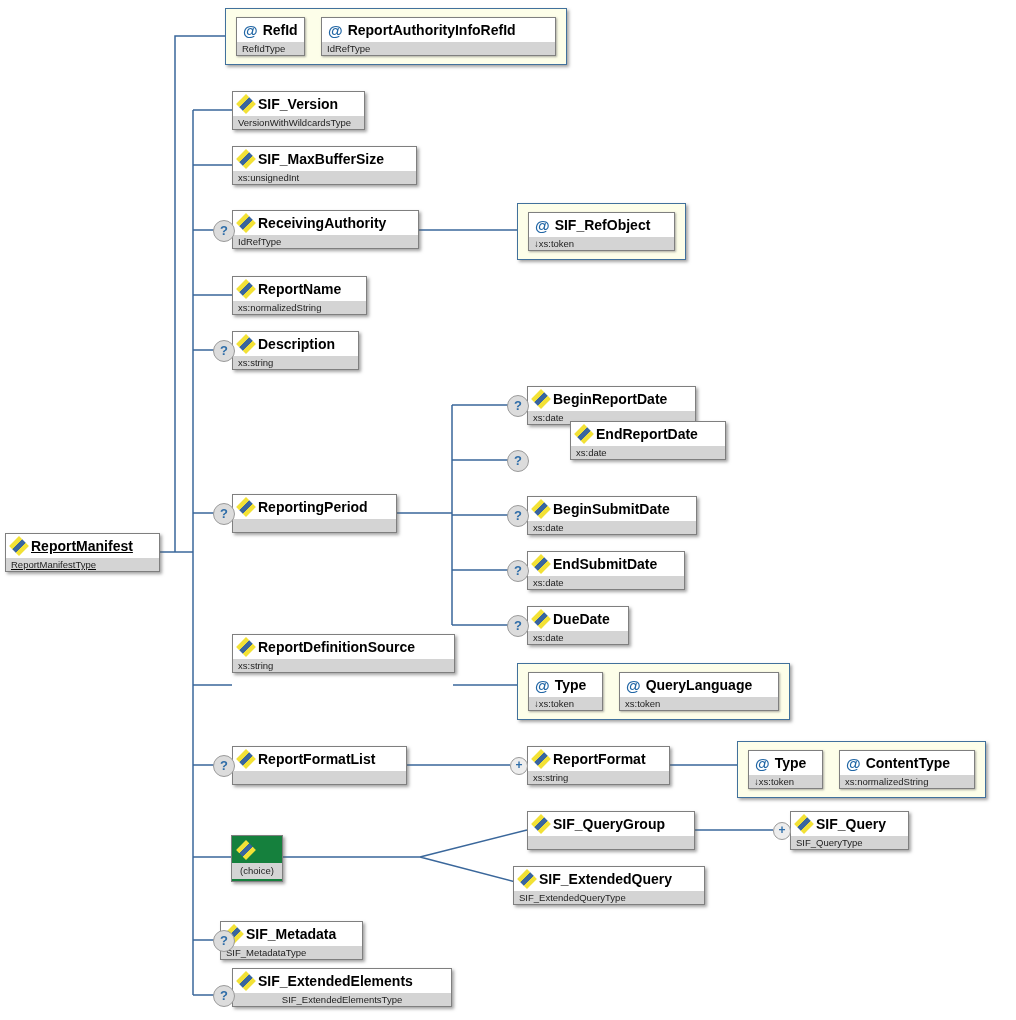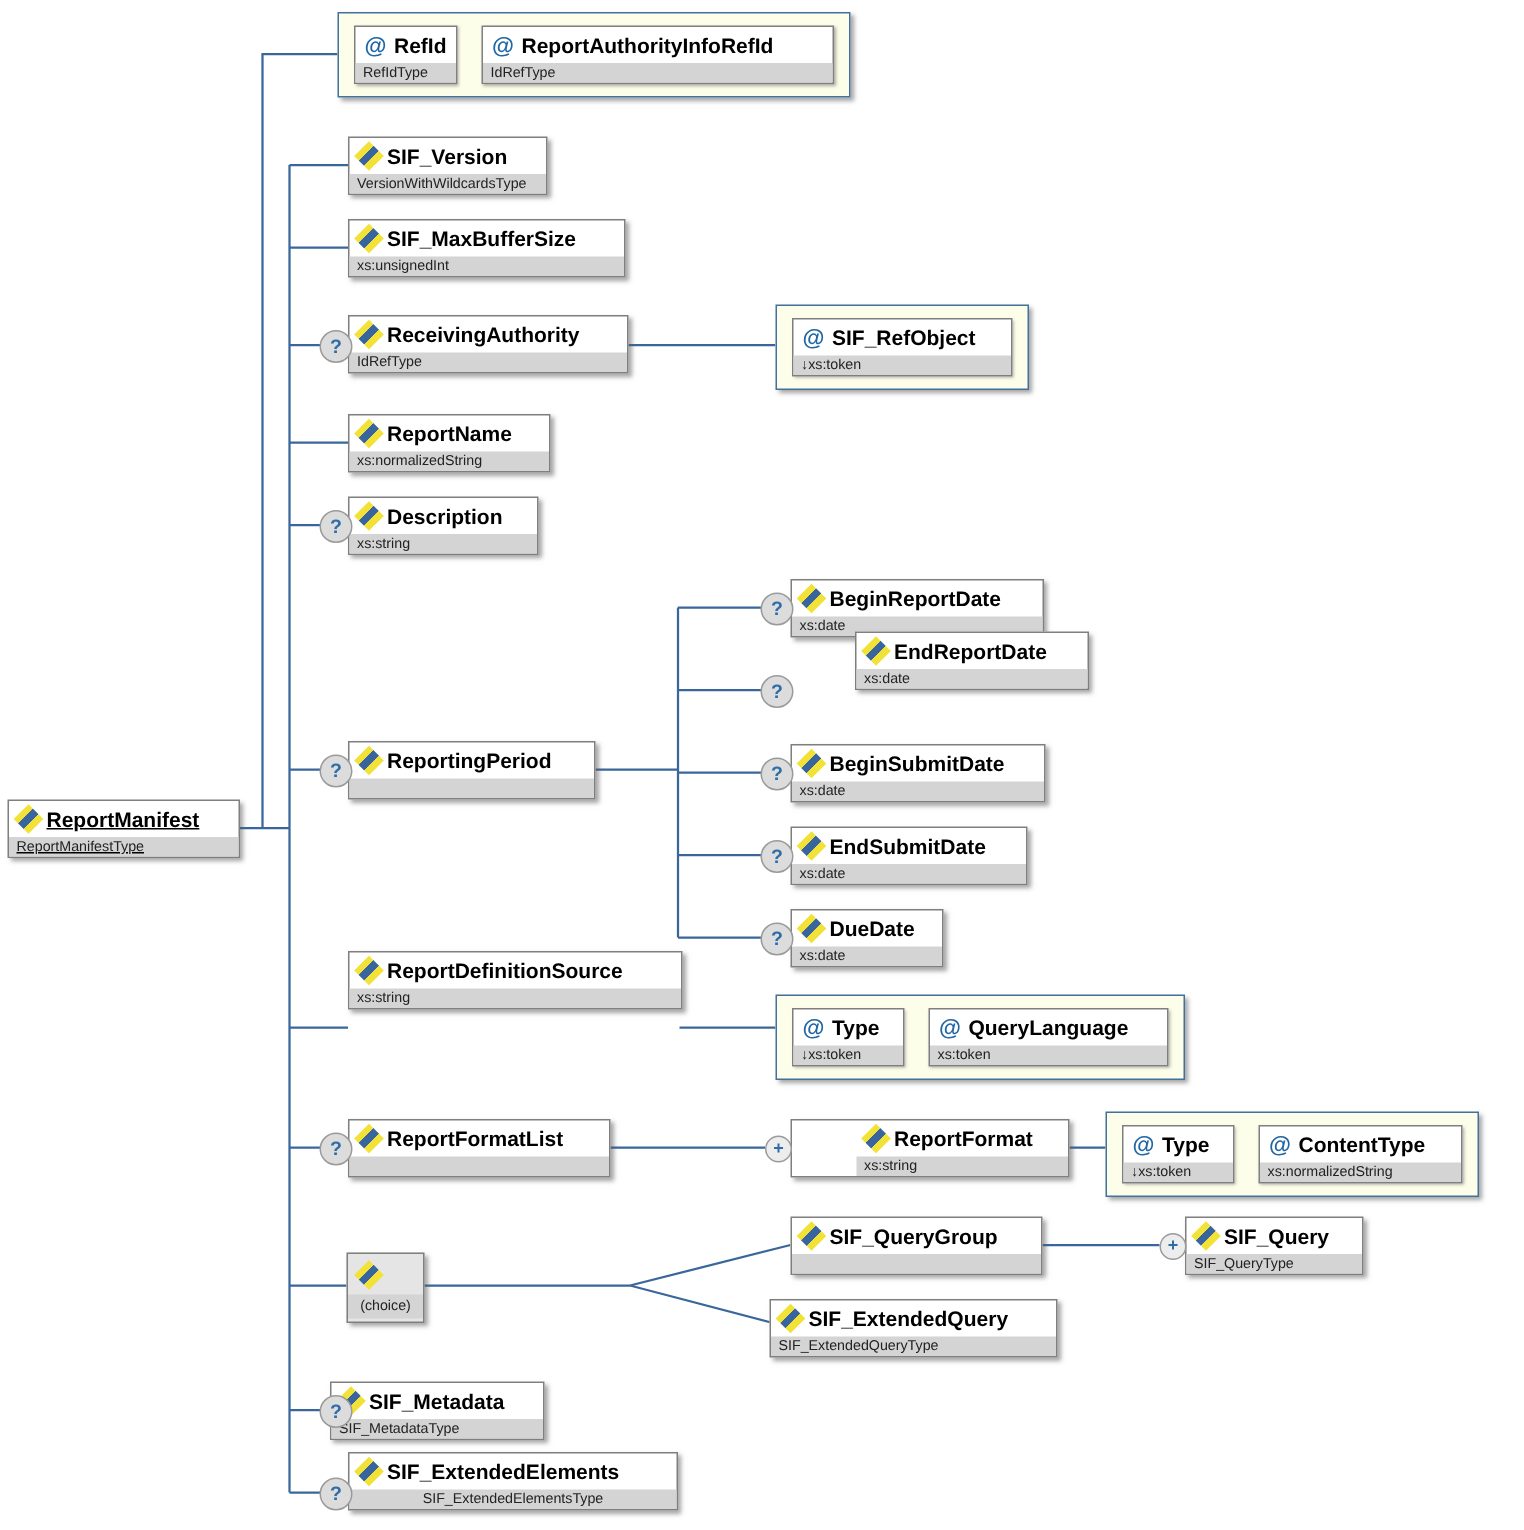--- a/index.html
+++ b/index.html
@@ -9,21 +9,21 @@
   .node{position:absolute;background:#fff;border:1px solid #7f7f7f;box-shadow:2px 2px 3px rgba(90,90,90,.55);z-index:2;}
   .node .title{display:flex;align-items:center;gap:5px;height:24px;padding:0 6px;font-weight:bold;font-size:14px;color:#000;white-space:nowrap;}
   .node .band{height:13px;line-height:13px;background:#d4d4d4;font-size:9.5px;color:#222;padding:0 5px;white-space:nowrap;}
   .eicon{display:inline-block;width:14px;height:14px;flex:0 0 14px;transform:rotate(-45deg);background:linear-gradient(#f2e136 0 31%,#39659e 31% 66%,#f2e136 66% 100%);}
   .at{color:#2166a5;font-weight:bold;font-size:15px;line-height:15px;}
   .acontainer{position:absolute;display:inline-flex;gap:16px;align-items:flex-start;padding:8px 10px;background:#fdfee9;border:1px solid #41719c;box-shadow:2px 2px 3px rgba(90,90,90,.55);z-index:1;}
   .acontainer .node{position:static;box-shadow:1px 1px 2px rgba(90,90,90,.5);}
   .qmark,.plus{position:absolute;border-radius:50%;background:#dcdcdc;border:1px solid #9a9a9a;color:#2e6da8;font-weight:bold;text-align:center;z-index:3;}
   .qmark{width:20px;height:20px;line-height:20px;font-size:13px;}
   .plus{width:16px;height:16px;line-height:15px;font-size:12px;background:#ededed;}
-  .choice{position:absolute;background:#e5e5e5;border:1px solid #7f7f7f;box-shadow:2px 2px 3px rgba(90,90,90,.55);z-index:2;}
+  .choice{position:absolute;background:#15803d;border:1px solid #7f7f7f;box-shadow:2px 2px 3px rgba(90,90,90,.55);z-index:2;}
   .choice .ctop{height:27px;display:flex;align-items:center;padding-left:7px;}
   .choice .band{height:16px;line-height:16px;background:#d4d4d4;font-size:9.5px;color:#222;text-align:center;white-space:nowrap;}
 </style>
 </head>
 <body>
 
 <div id="canvas">
 
   <svg id="wires" width="1016" height="1020">
     <g stroke="#3a679b" stroke-width="1.5" fill="none">
@@ -199,21 +199,21 @@
   <div class="qmark" style="left:213px;top:755px;">?</div>
   <div class="node" style="left:232px;top:746px;width:173px;">
     <div class="title">
         <span class="eicon"></span>
         <span>ReportFormatList</span>
       </div>
     <div class="band"></div>
   </div>
 
   <div class="plus" style="left:510px;top:757px;">+</div>
-  <div class="node" style="left:527px;top:746px;width:141px;padding-left:43px;">
+  <div class="node" style="left:527px;top:746px;width:141px;">
     <div class="title">
         <span class="eicon"></span>
         <span>ReportFormat</span>
       </div>
     <div class="band">xs:string</div>
   </div>
 
   <div class="acontainer" style="left:737px;top:741px;">
     <div class="node" style="width:73px;">
       <div class="title">

